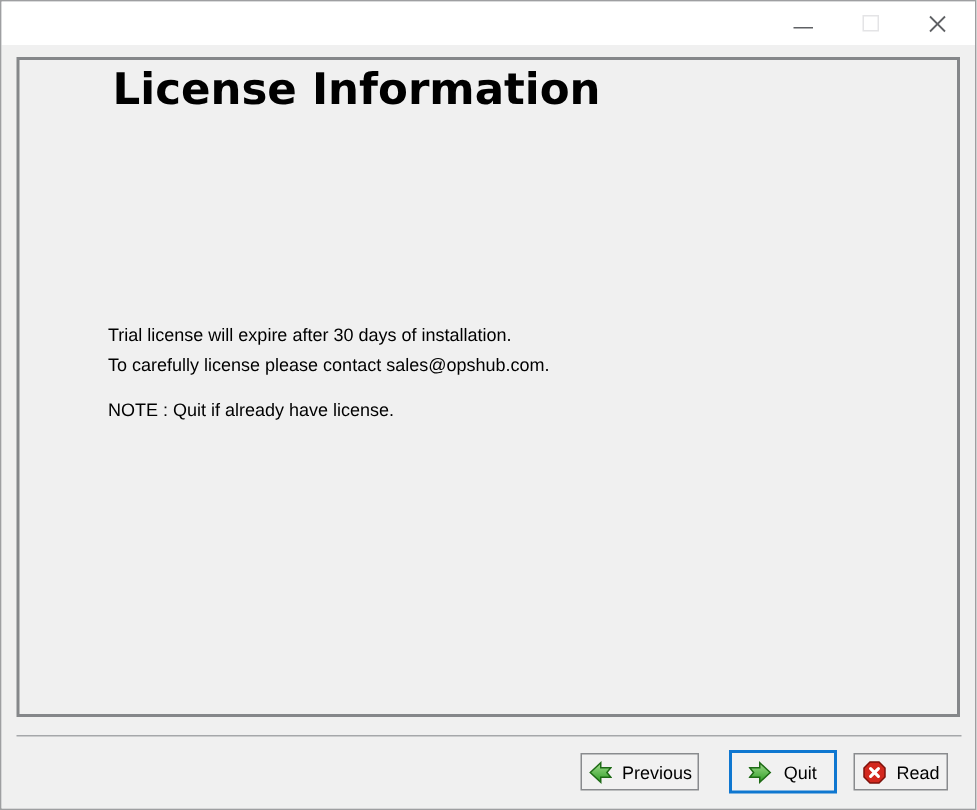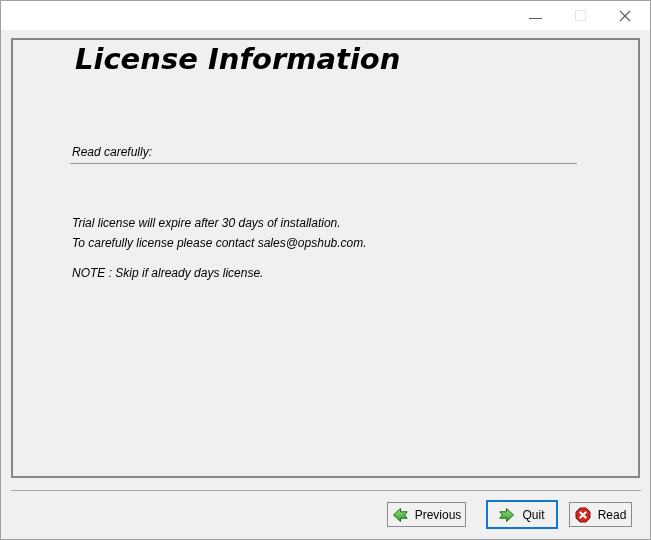--- a/index.html
+++ b/index.html
@@ -59,21 +59,20 @@
   }
   
   .panel {
     position: absolute;
     left: 10px;
     top: 8px;
     width: 629px;
     height: 440px;
     border: 2px solid #85878a;
     background: #f0f0f0;
-    font-style: italic;
   }
   .page-title {
     position: absolute;
     left: 62px;
     top: 2px;
     margin: 0;
     font-family: "DejaVu Sans", sans-serif;
     font-weight: bold;
     font-size: 29px;
     color: #000000;
@@ -162,29 +161,25 @@
         </svg>
       </div>
     </div>
   </div>
 
   <div class="main">
 
     <div class="panel">
       <h1 class="page-title">License Information</h1>
 
-      <div class="read-block">
-        <span class="read-label">Read carefully:</span>
-        <hr class="read-rule">
-      </div>
 
       <div class="license-text">
         <div class="line">Trial license will expire after 30 days of installation.</div>
         <div class="line">To carefully license please contact sales@opshub.com.</div>
-        <div class="note-line">NOTE : Skip if already days license.</div>
+        <div class="note-line">NOTE : Quit if already have license.</div>
       </div>
     </div>
 
     <div class="footer-separator"></div>
 
     <button class="btn btn-previous">
       <span class="icon">
         <svg width="16" height="16" viewBox="0 0 16 16">
           <defs>
             <linearGradient id="gl" x1="0" y1="0" x2="0" y2="1">

